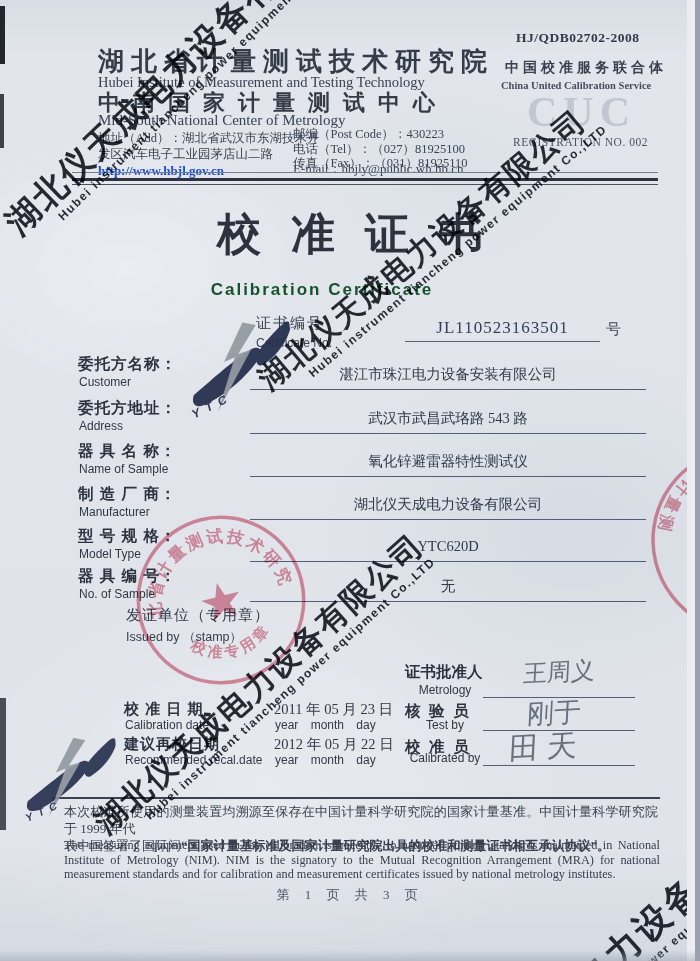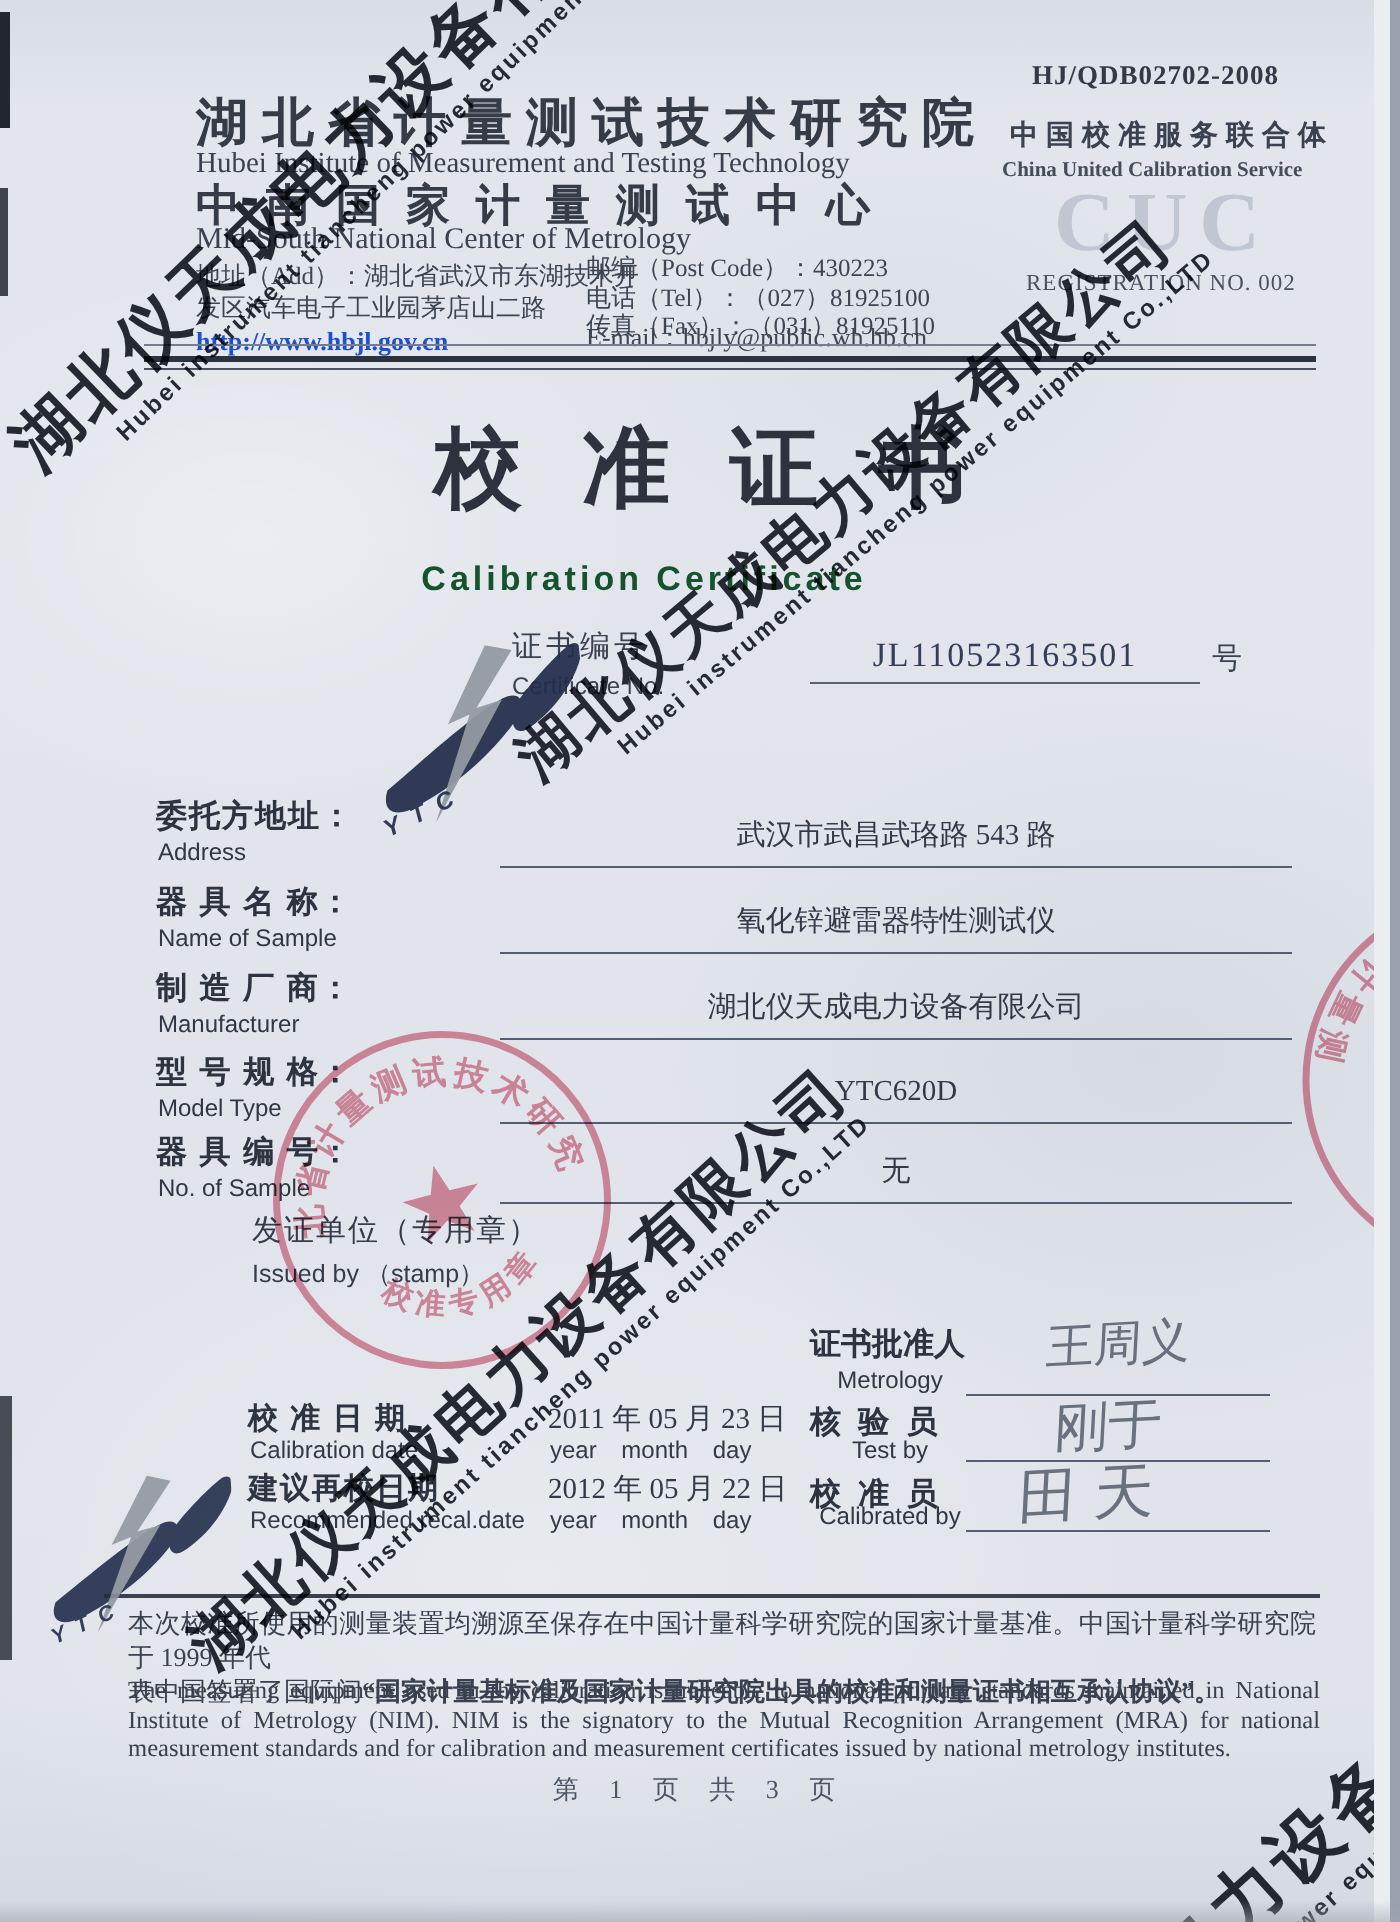--- a/index.html
+++ b/index.html
@@ -123,20 +123,25 @@
 
   <div class="abs" style="left:182px;top:322px;width:112px;height:96px;transform:rotate(-6deg);opacity:.93;">
     <svg width="112" height="96" viewBox="0 0 120 100">
       <path d="M10,72 C5,84 14,87 25,82 C49,72 69,57 82,42 C90,32 86,25 75,30 C59,37 33,56 10,72 Z" fill="#232e4c"></path>
       <path d="M86,30 C96,19 108,9 114,5 C121,1 123,8 118,17 C112,29 100,41 88,47 C79,51 78,39 86,30 Z" fill="#232e4c"></path>
       <polygon points="70,0 46,40 58,36 34,92 76,30 62,33 84,4" fill="#8d939c" opacity="0.95"></polygon>
       <text x="8" y="97" font-size="13" font-weight="bold" font-style="italic" letter-spacing="7" fill="#232e4c" transform="rotate(-20 8 97)" font-family="Liberation Sans, sans-serif">YTC</text>
     </svg>
   </div>
 
+  <div class="abs field-row" style="top:354px;">
+    <div class="f-label-cn">委托方名称：</div>
+    <div class="f-label-en">Customer</div>
+    <div class="f-value">湛江市珠江电力设备安装有限公司</div>
+  </div>
   <div class="abs field-row" style="top:398px;">
     <div class="f-label-cn">委托方地址：</div>
     <div class="f-label-en">Address</div>
     <div class="f-value">武汉市武昌武珞路 543 路</div>
   </div>
   <div class="abs field-row" style="top:441px;">
     <div class="f-label-cn">器 具 名 称：</div>
     <div class="f-label-en">Name of Sample</div>
     <div class="f-value">氧化锌避雷器特性测试仪</div>
   </div>

